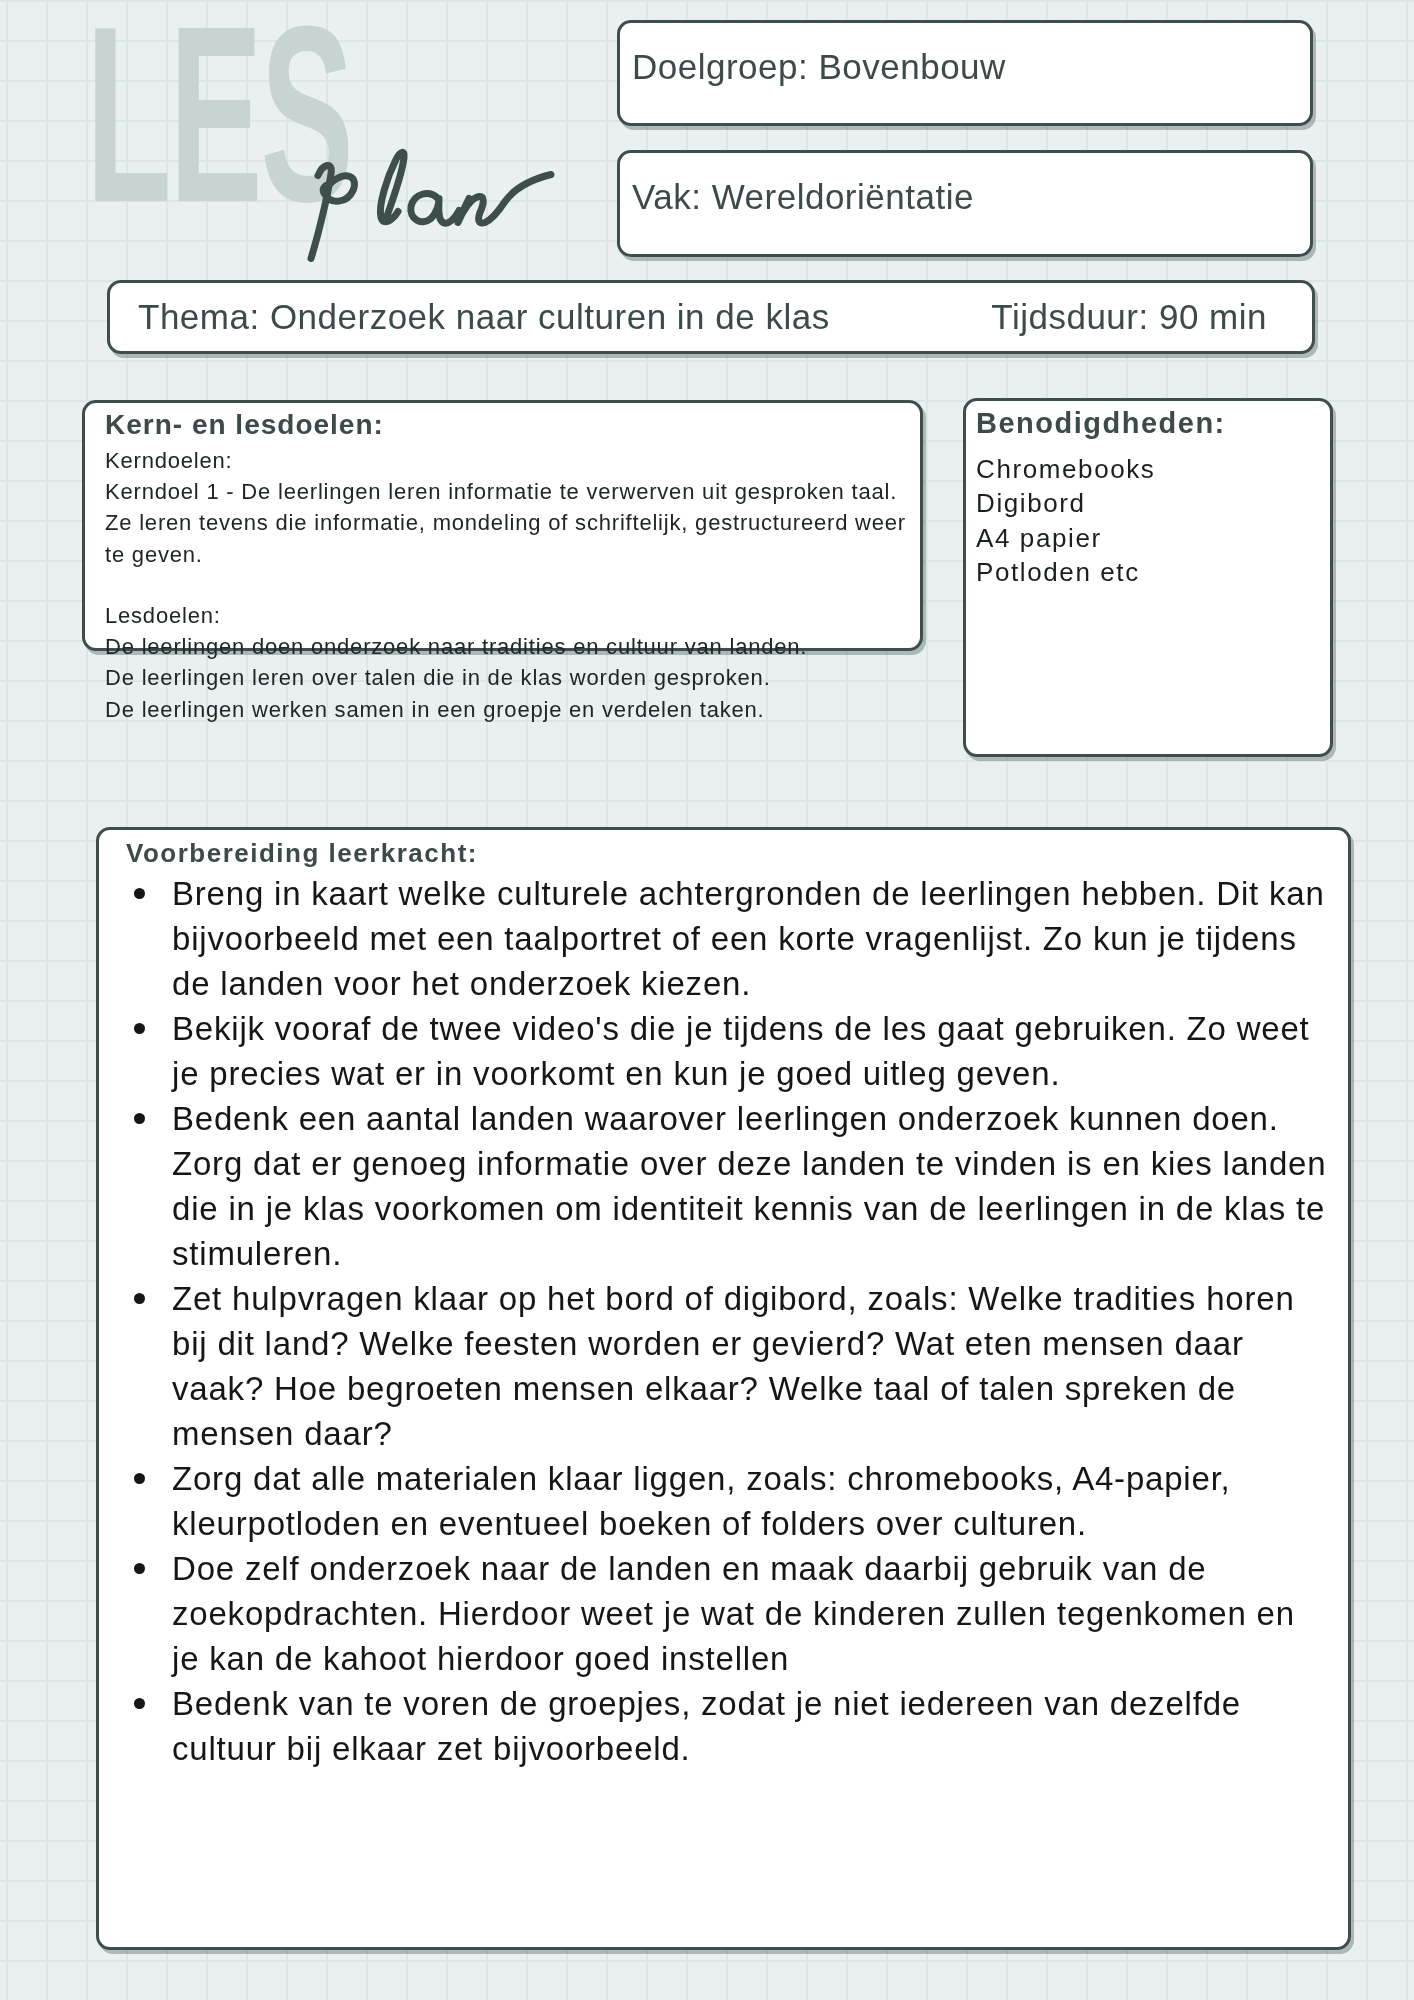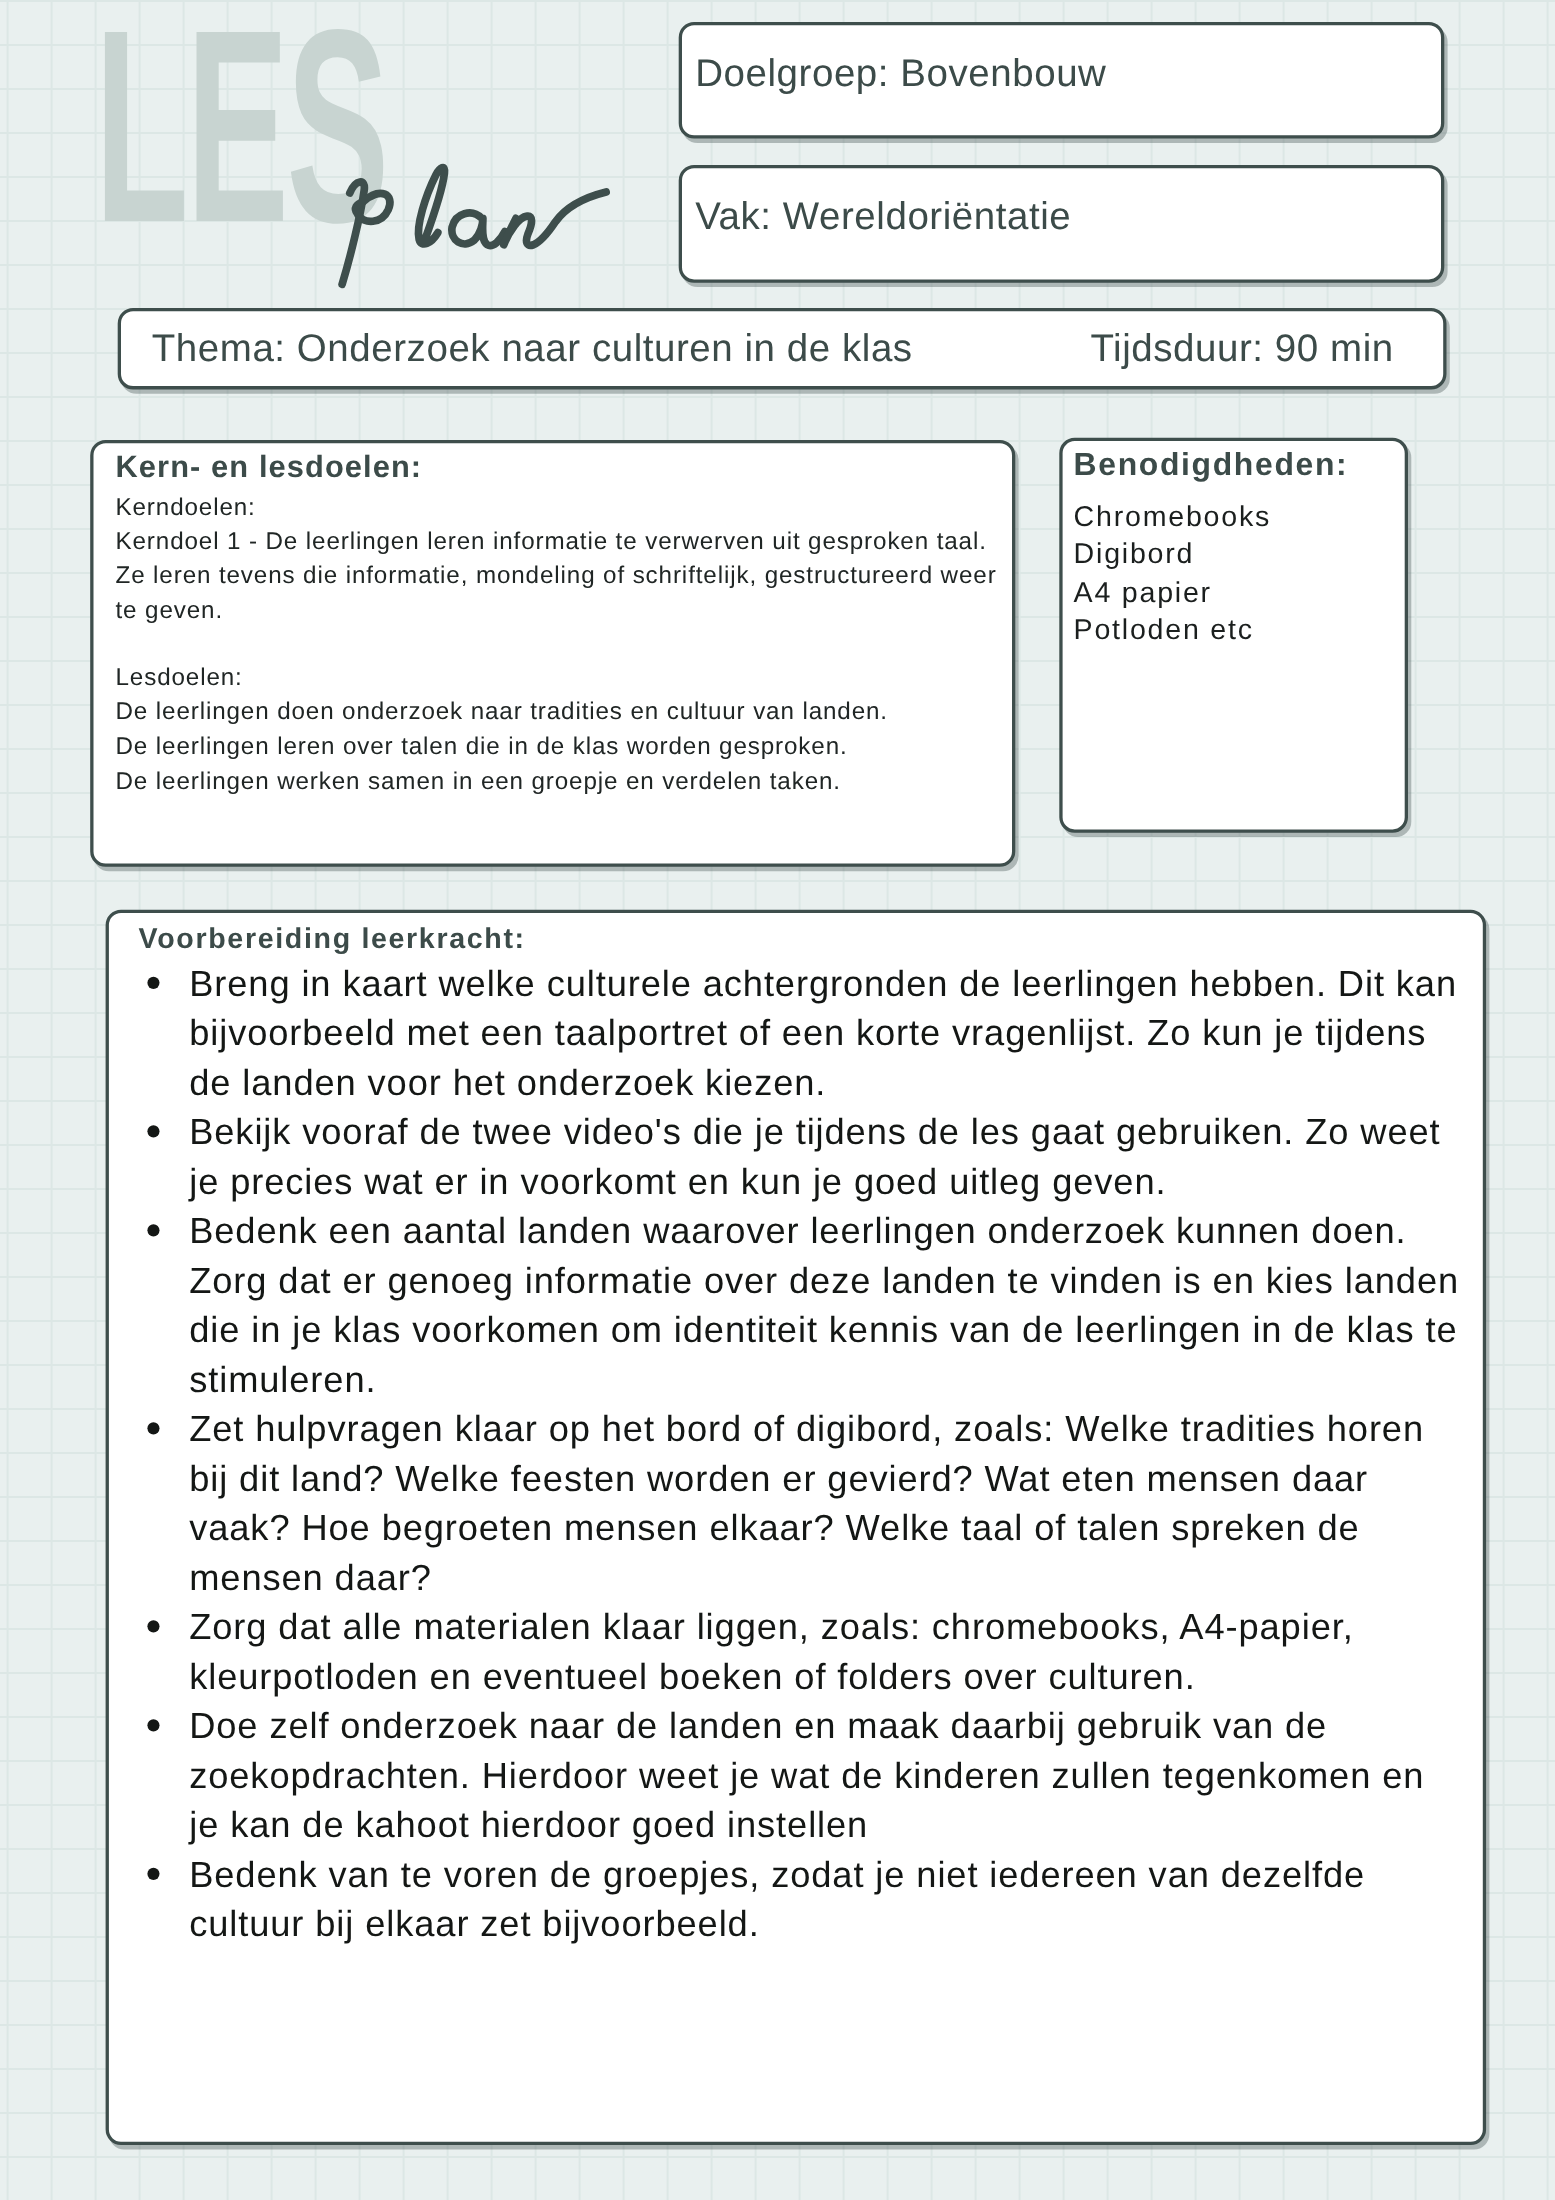--- a/index.html
+++ b/index.html
@@ -42,25 +42,25 @@
     color:#3c4b49;
     letter-spacing:0.5px;
   }
   .box-doelgroep{left:617px;top:20px;width:696px;height:106px;padding:24px 10px 0 12px;}
   .box-vak{left:617px;top:150px;width:696px;height:107px;padding:24px 10px 0 12px;}
   .box-thema{
     left:107px;top:280px;width:1208px;height:74px;
     display:flex;align-items:center;justify-content:space-between;
     padding:0 45px 0 28px;
   }
-  .box-kern{left:82px;top:400px;width:841px;height:388px;padding:6px 8px 0 20px;}
+  .box-kern{left:82px;top:400px;width:841px;height:251px;padding:6px 8px 0 20px;}
   .kern-title{font-size:28px;font-weight:700;color:#3c4b49;letter-spacing:1px;margin-bottom:4px;}
   .kern-body{font-size:22px;letter-spacing:0.8px;line-height:1.42;color:#202625;max-width:812px;}
   .kern-spacer{height:30px;}
-  .box-benodigd{left:963px;top:398px;width:317px;height:359px;padding:6px 0 0 10px;}
+  .box-benodigd{left:963px;top:398px;width:370px;height:359px;padding:6px 0 0 10px;}
   .ben-title{font-size:29px;font-weight:700;color:#3c4b49;letter-spacing:1.5px;margin-bottom:12px;}
   .ben-list{font-size:26px;letter-spacing:1.6px;line-height:1.32;color:#1b1f1e;max-width:359px;}
   .box-voorb{left:96px;top:827px;width:1255px;height:1123px;padding:8px 20px 0 27px;overflow:hidden;}
   .voorb-title{font-size:26px;font-weight:700;color:#3c4b49;letter-spacing:1.5px;}
   .voorb-list{list-style:none;margin:2px 0 0 0;padding:0;}
   .voorb-list li{
     position:relative;
     font-size:33px;letter-spacing:0.8px;line-height:45px;
     color:#141715;
     padding-left:46px;

